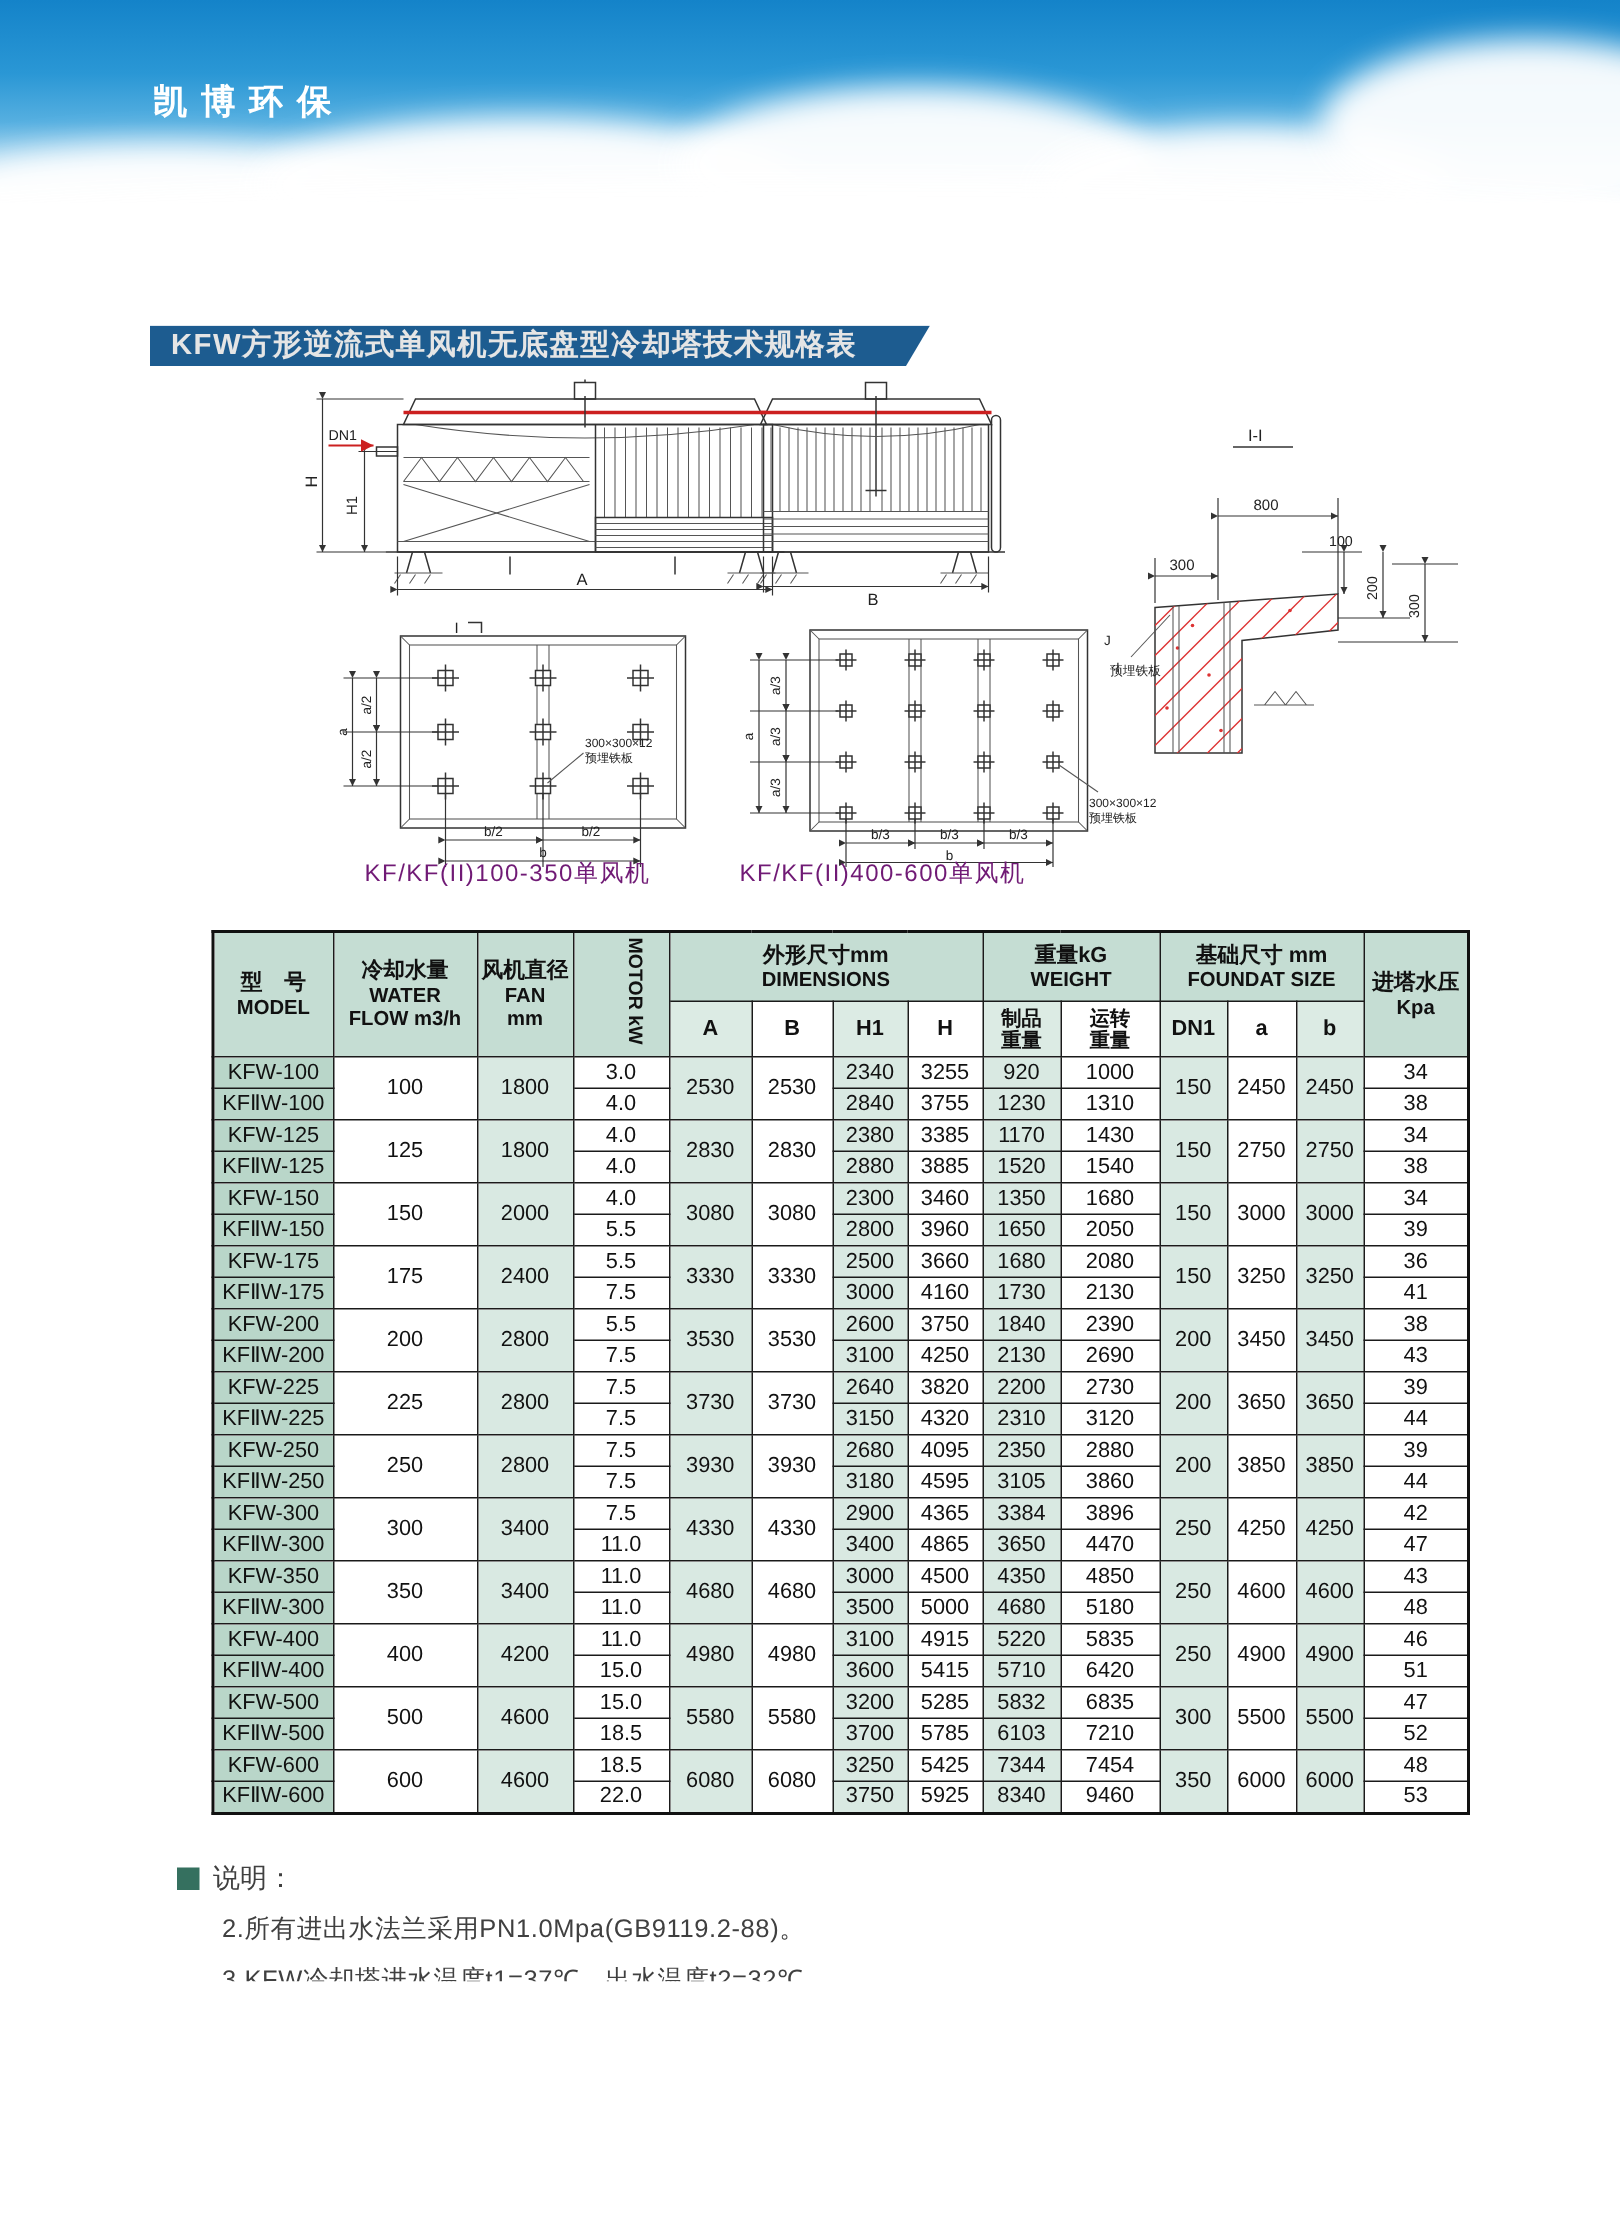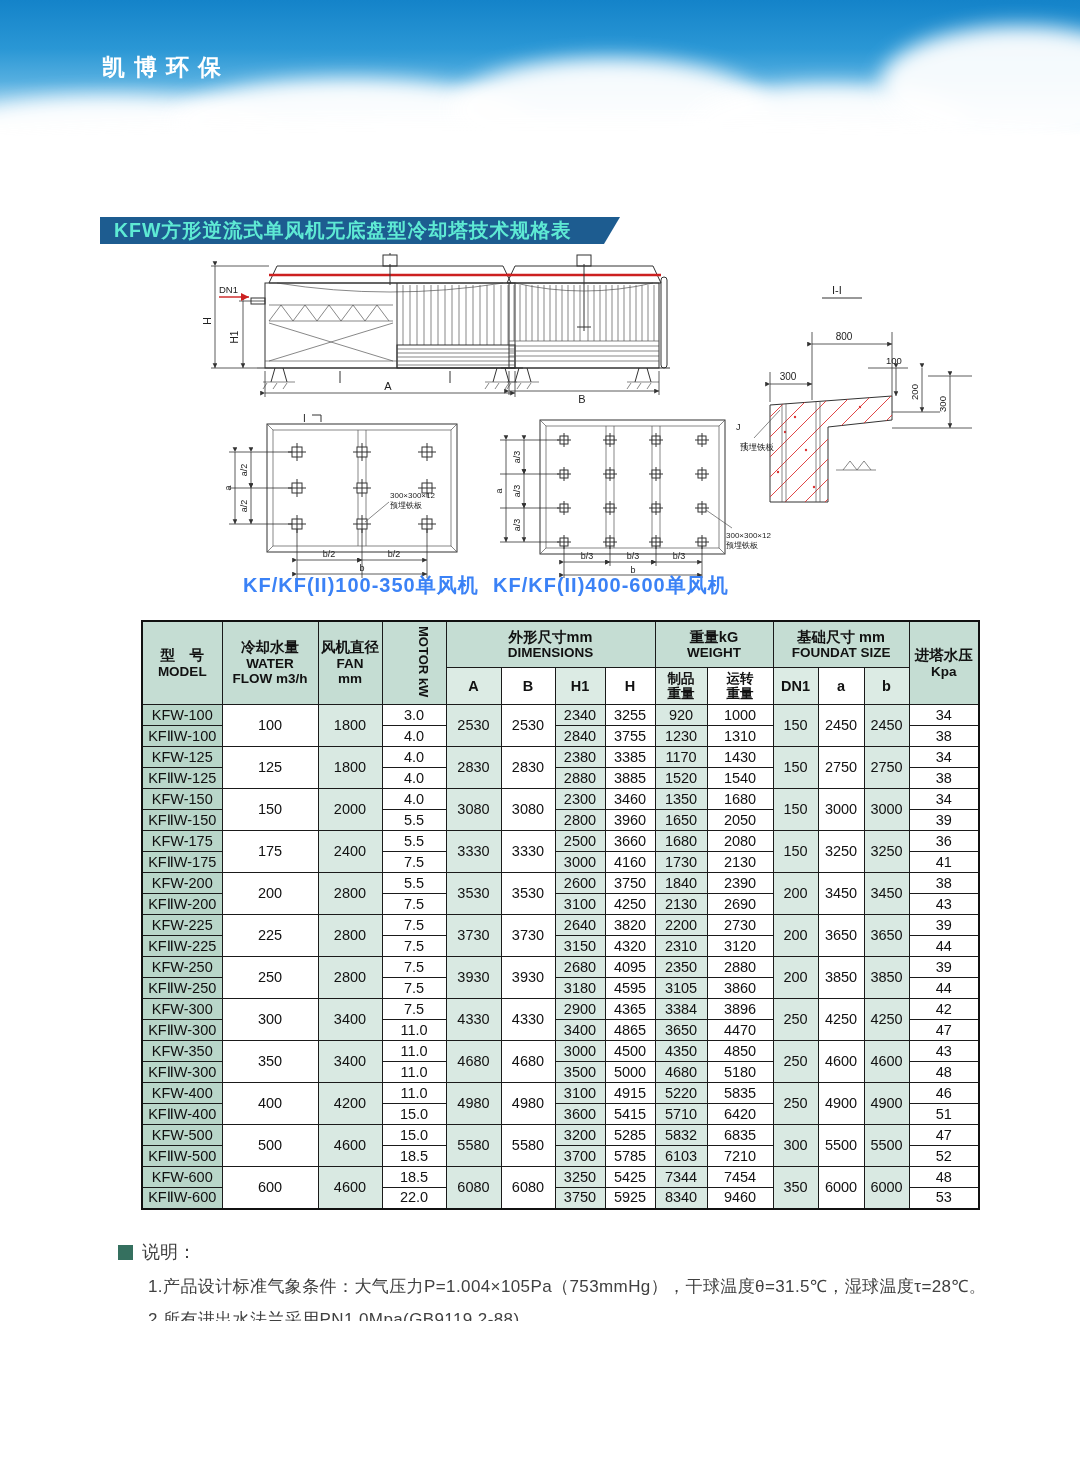--- a/index.html
+++ b/index.html
@@ -15,31 +15,31 @@
   .c3{left:450px;top:58px;width:320px;height:104px;}
   .c4{left:690px;top:84px;width:280px;height:84px;}
   .c5{left:880px;top:26px;width:280px;height:116px;}
   .c6{left:-80px;top:120px;width:1240px;height:62px;filter:blur(8px);}
   .brand{position:absolute;left:102px;top:52px;color:#ffffff;font-size:23px;font-weight:bold;
     letter-spacing:9px;z-index:5;}
 
   
   .title-bar{position:absolute;left:100px;top:217px;width:520px;height:27px;background:#1d5c90;
     clip-path:polygon(0 0,100% 0,calc(100% - 16px) 100%,0 100%);}
-  .title-bar span{display:block;color:#5eead4;font-size:19.5px;font-weight:bold;line-height:27px;
+  .title-bar span{display:block;color:#e5e5e5;font-size:19.5px;font-weight:bold;line-height:27px;
     padding-left:14px;letter-spacing:1px;white-space:nowrap;}
 
   
   svg{position:absolute;overflow:visible;}
   svg text{font-family:"Liberation Sans", sans-serif;fill:#222;}
   .ln{stroke:#333;stroke-width:1;fill:none;}
   .thin{stroke:#555;stroke-width:.7;fill:none;}
   .dim{stroke:#333;stroke-width:.8;fill:none;}
   .red{stroke:#cc2020;fill:none;}
-  .caption{position:absolute;font-size:20px;color:#3b82f6;letter-spacing:1px;font-weight:bold;}
+  .caption{position:absolute;font-size:16px;color:#701a75;letter-spacing:1px;}
 
   
   .spec{position:absolute;left:141px;top:620px;border-collapse:collapse;table-layout:fixed;
     width:837px;font-size:14.5px;color:#111;}
   .spec th,.spec td{border:1px solid #1a1a1a;text-align:center;vertical-align:middle;
     padding:0;line-height:1.15;overflow:hidden;}
   .spec{border:2px solid #111;}
   .spec thead tr.h1{height:46px;}
   .spec thead tr.h2{height:36px;}
   .spec tbody tr{height:21px;}
@@ -903,19 +903,18 @@
           <td>53</td>
         </tr>
       </tbody>
   </table>
 
   <div class="notes">
     <div class="notes-head">
       <span class="bullet"></span>
       <span>说明：</span>
     </div>
-    <div class="note-item">1.产品设计标准气象条件：大气压力P=1.004×105Pa（753mmHg），干球温度θ=31.5℃，湿球温度τ=28℃。</div>
     <div class="note-item">2.所有进出水法兰采用PN1.0Mpa(GB9119.2-88)。</div>
     <div class="note-item">3.KFW冷却塔进水温度t1=37℃，出水温度t2=32℃。</div>
   </div>
 
   <div class="page-num">15</div>
 </div>
 
 </body></html>

